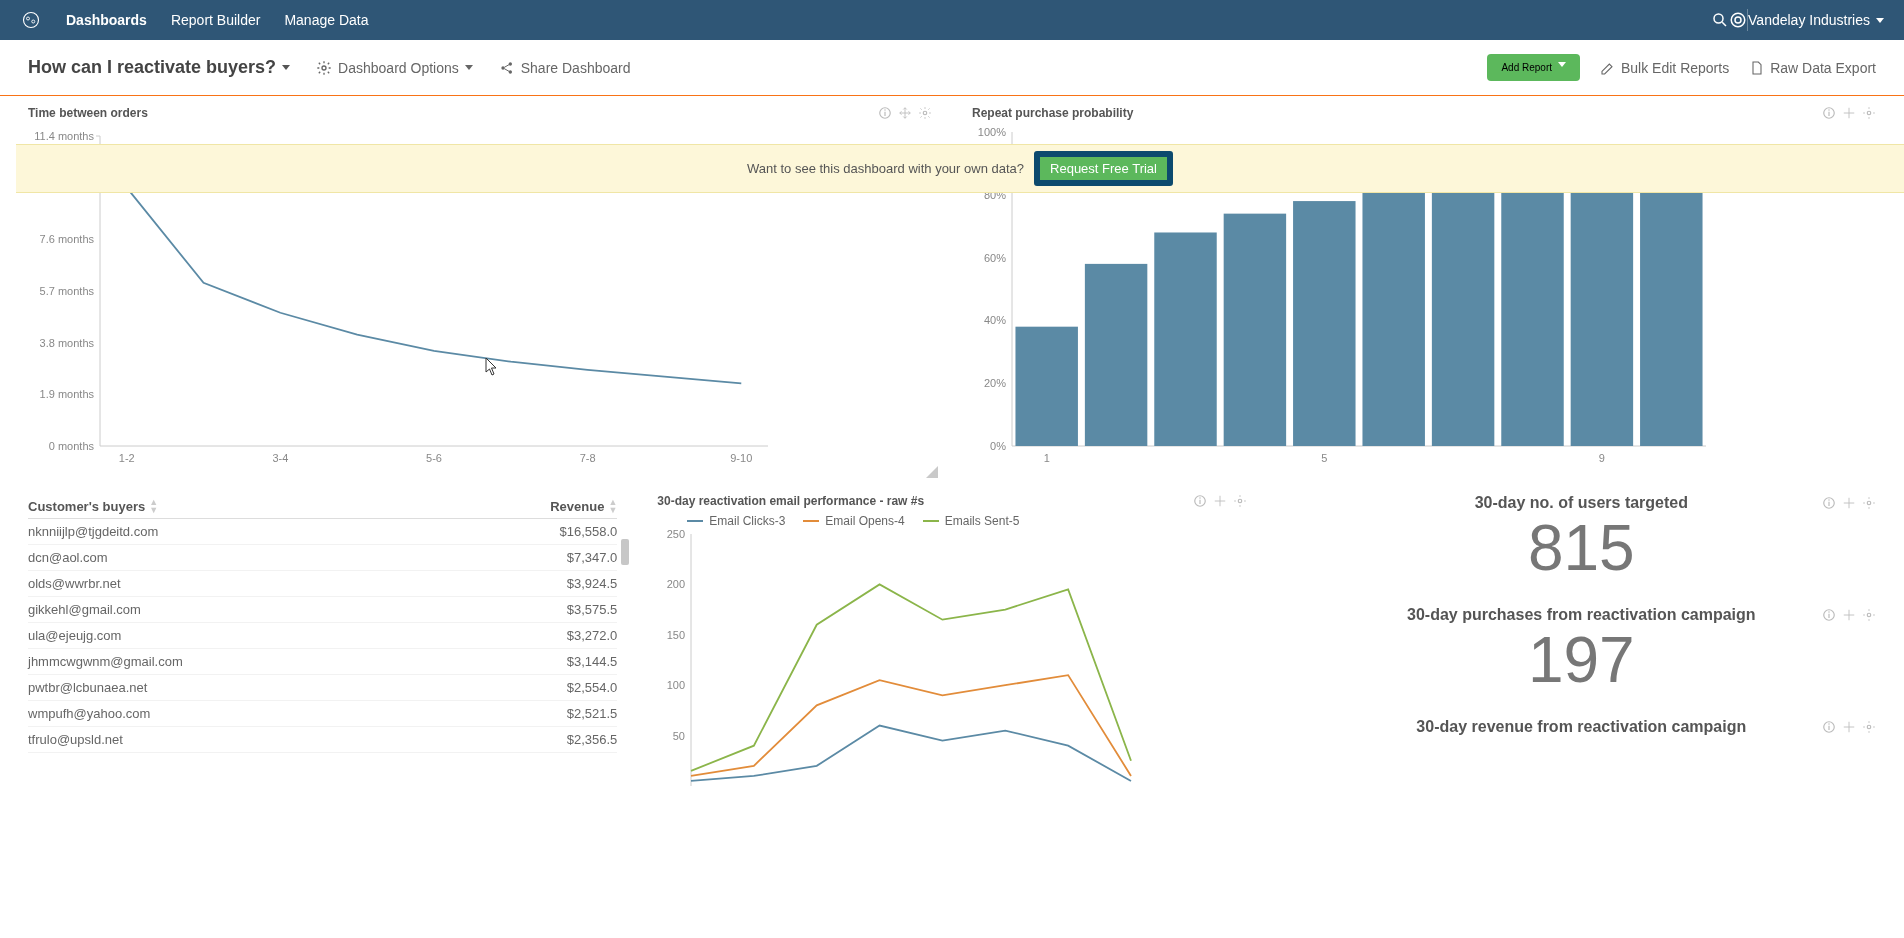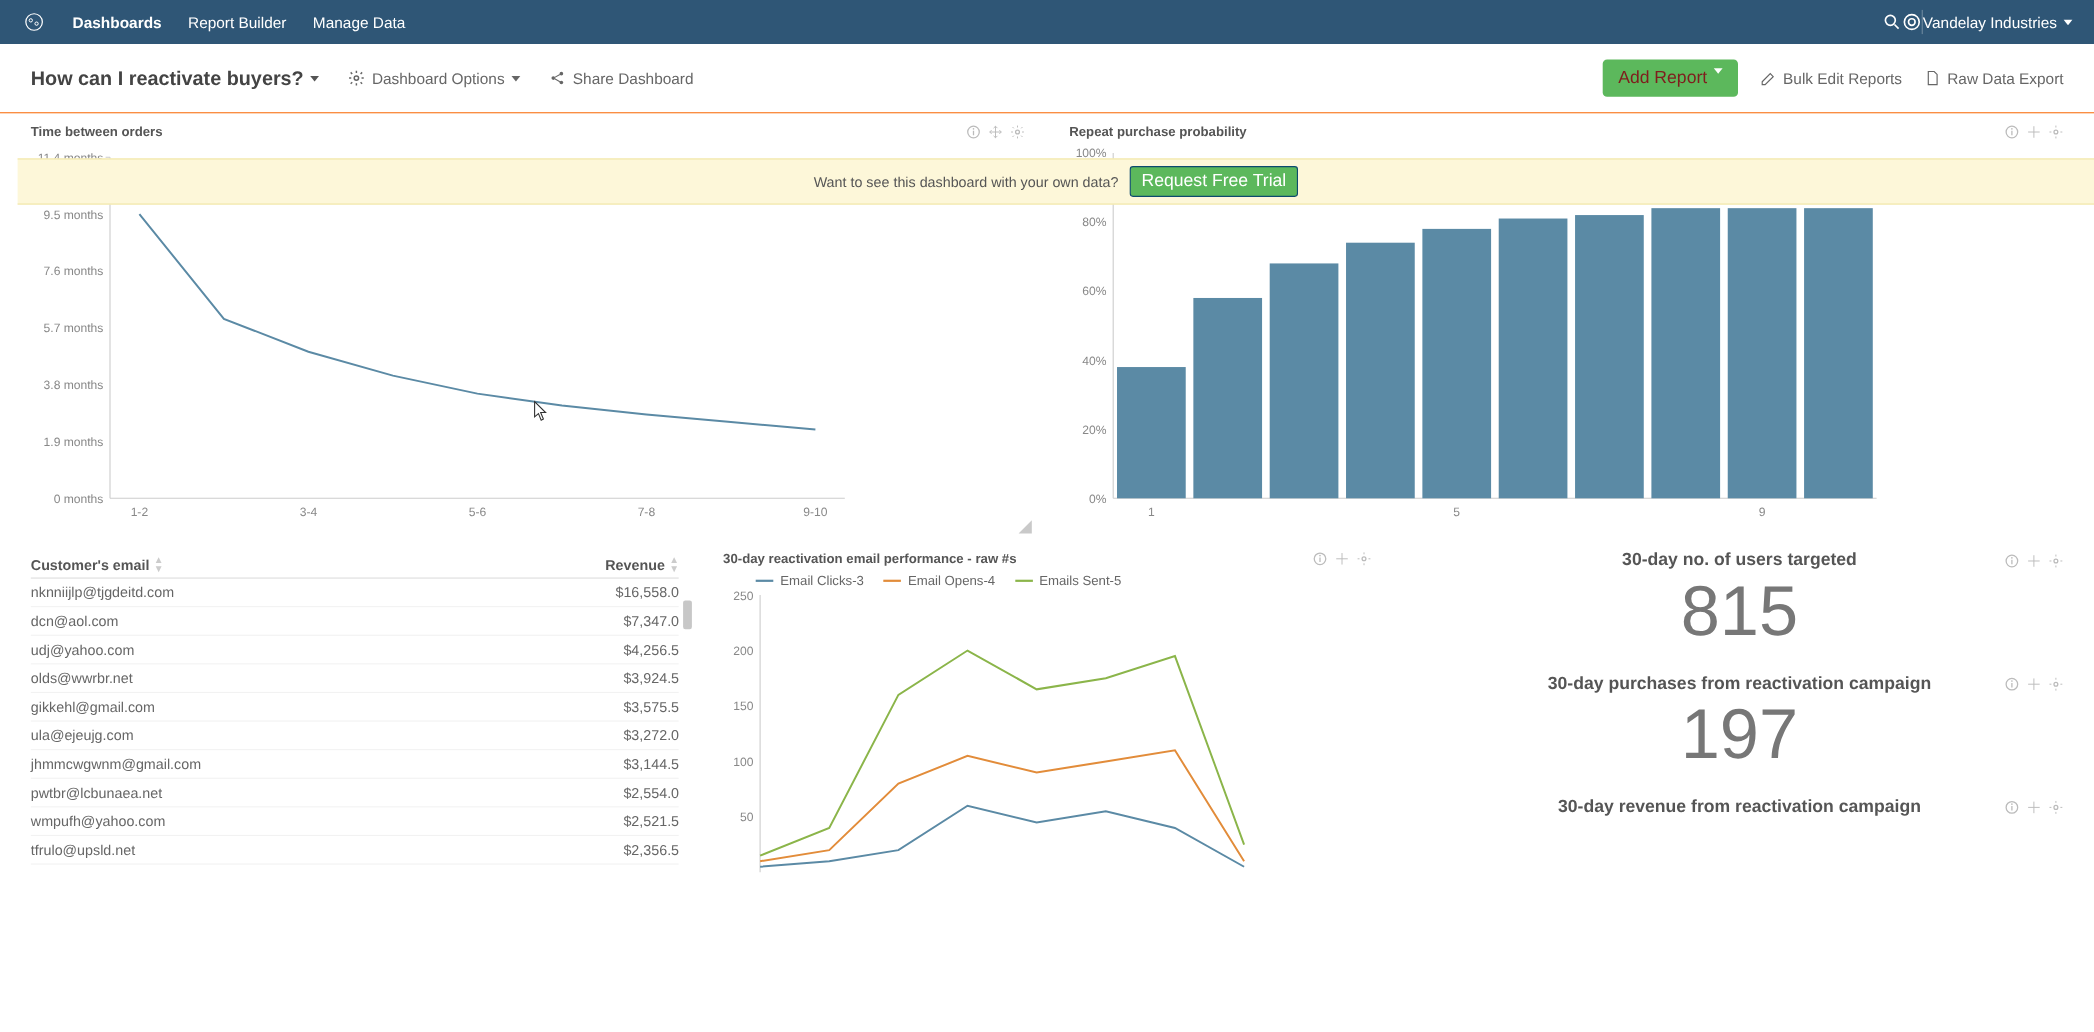--- a/index.html
+++ b/index.html
@@ -34,41 +34,41 @@
   .subheader {
     display:flex; align-items:center; justify-content:space-between;
     padding: 14px 28px 14px 28px;
     border-bottom:1px solid #f97316;
   }
   .subheader-left { display:flex; align-items:center; gap:26px; }
   .dash-title { font-size:18px; font-weight:600; color:#444; display:flex; align-items:center; gap:6px; cursor:pointer;}
   .sub-action { color:#666; font-size:14px; display:flex; align-items:center; gap:6px; cursor:pointer; }
   .subheader-right { display:flex; align-items:center; gap:20px; }
   .btn-green {
-    background:#5cb85c; color:#7f1d1d; border:none; border-radius:4px;
-    padding:8px 14px; font-size:16px; cursor:pointer; display:flex; align-items:flex-start; gap:6px;
+    background:#5cb85c; color:#000000; border:none; border-radius:4px;
+    padding:8px 14px; font-size:10px; cursor:pointer; display:flex; align-items:flex-start; gap:6px;
   }
   .link-action { color:#666; font-size:14px; display:flex; align-items:center; gap:5px; cursor:pointer;}
 
   
   .banner {
     position:absolute;
     top: 144px;
     left:16px; right:0;
     background:#fdf7d9;
     border-top:1px solid #f0e6a6;
     border-bottom:1px solid #f0e6a6;
     padding:6px 0;
     display:flex; align-items:center; justify-content:center; gap:10px;
     z-index:5;
     font-size:13px; color:#555;
   }
   .btn-green-sm {
-    background:#5cb85c; color:#fff; border:1px solid #0c4a6e; border-radius:3px;
-    padding:4px 10px; font-size:16px; cursor:pointer;
+    background:#5cb85c; color:#fff; border:6px solid #0c4a6e; border-radius:3px;
+    padding:4px 10px; font-size:13px; cursor:pointer;
   }
 
   
   .dash {
     position:relative;
     padding: 10px 28px 20px 28px;
   }
   .row { display:flex; gap:40px; }
   .widget { flex:1; position:relative; }
   .widget-hdr { display:flex; align-items:center; justify-content:space-between; margin-bottom:6px;}
@@ -294,21 +294,21 @@
       </div>
     </div>
   </div>
 
   <div class="row2">
 
     <div class="w-table widget">
       <div>
         <div class="tbl-head">
           <span class="col">
-            <span>Customer's email</span>
+            <span>Customer's buyers</span>
             <span class="sort-arrows">
                 <span>▲</span>
                 <span>▼</span>
               </span>
           </span>
           <span class="col">
             <span>Revenue</span>
             <span class="sort-arrows">
                 <span>▲</span>
                 <span>▼</span>
@@ -319,24 +319,20 @@
           <div class="fake-scroll"></div>
         <div class="tbl-row">
               <span>nknniijlp@tjgdeitd.com</span>
               <span>$16,558.0</span>
             </div>
             <div class="tbl-row">
               <span>dcn@aol.com</span>
               <span>$7,347.0</span>
             </div>
             <div class="tbl-row">
-              <span>udj@yahoo.com</span>
-              <span>$4,256.5</span>
-            </div>
-            <div class="tbl-row">
               <span>olds@wwrbr.net</span>
               <span>$3,924.5</span>
             </div>
             <div class="tbl-row">
               <span>gikkehl@gmail.com</span>
               <span>$3,575.5</span>
             </div>
             <div class="tbl-row">
               <span>ula@ejeujg.com</span>
               <span>$3,272.0</span>

